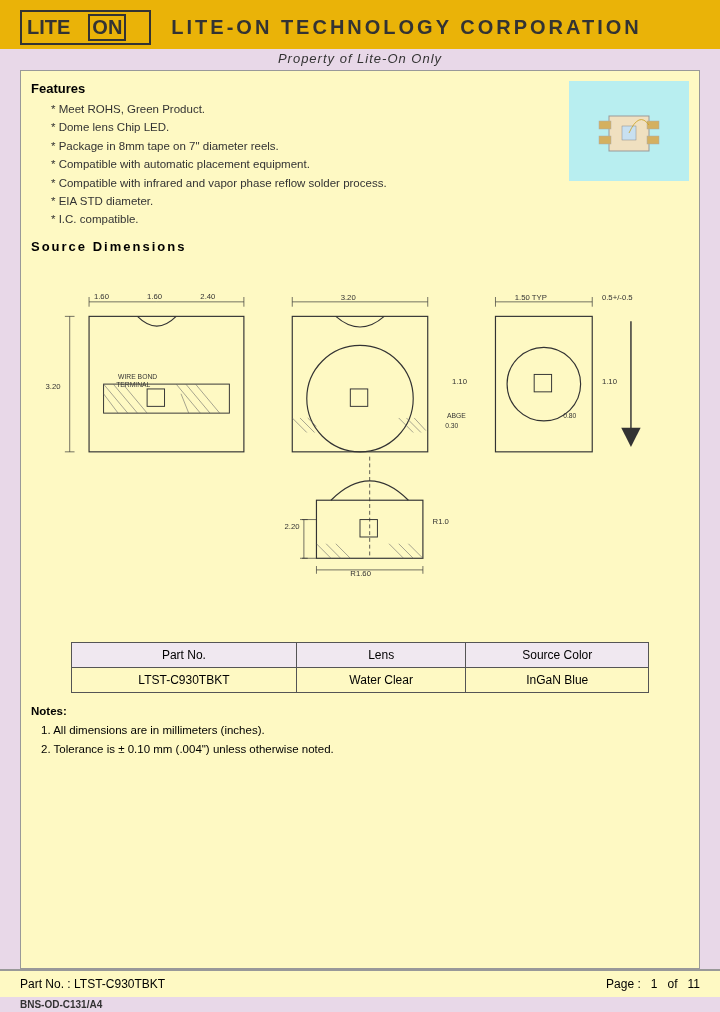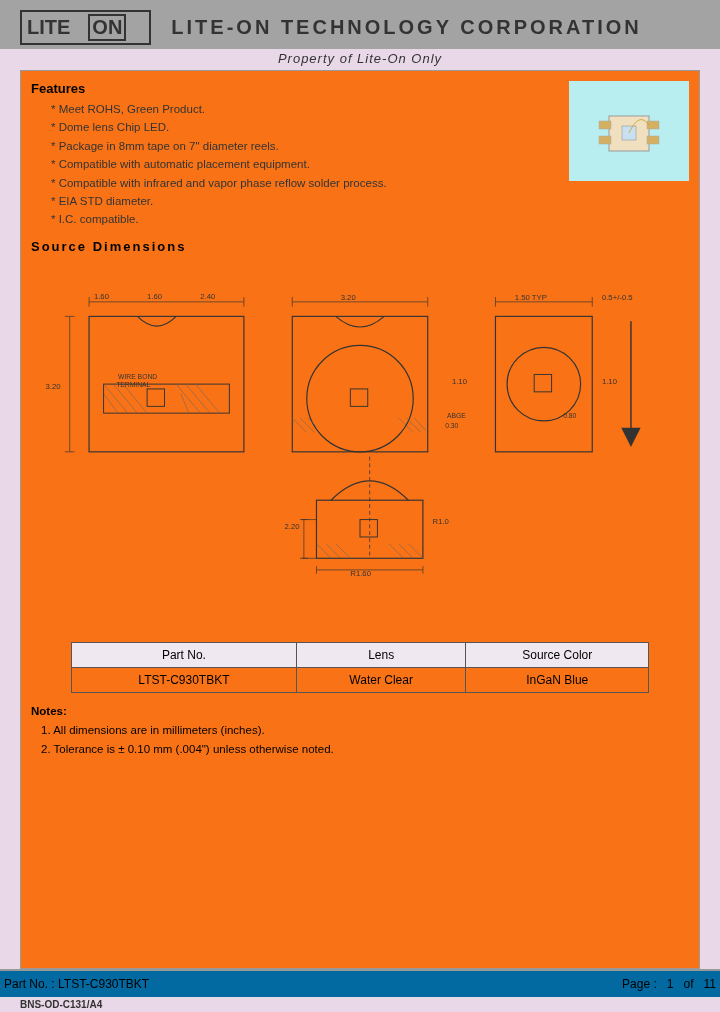--- a/index.html
+++ b/index.html
@@ -10,21 +10,21 @@
       font-family: Arial, sans-serif;
       font-size: 12px;
     }
     .page-wrapper {
       width: 720px;
       min-height: 1012px;
       display: flex;
       flex-direction: column;
     }
     .header {
-      background: #a3a3a3;
+      background: #eab308;
       padding: 10px 20px 4px 20px;
       display: flex;
       align-items: center;
       justify-content: space-between;
     }
     .logo-area {
       display: flex;
       align-items: center;
     }
     .company-title {
@@ -38,21 +38,21 @@
       text-align: center;
       font-style: italic;
       font-size: 13px;
       color: #333;
       padding: 2px 0 4px 0;
       letter-spacing: 1px;
     }
     .main-content {
       margin: 0 20px;
       border: 1px solid #999;
-      background: #f97316;
+      background: #fef9c3;
       flex: 1;
       padding: 10px;
       position: relative;
     }
     .features-section {
       position: relative;
     }
     .features-title {
       font-weight: bold;
       font-size: 13px;
@@ -111,23 +111,23 @@
     }
     .notes-title {
       font-weight: bold;
       margin-bottom: 4px;
     }
     .note-item {
       margin-left: 10px;
       line-height: 1.7;
     }
     .footer {
-      background: #0369a1;
+      background: #fef9c3;
       border-top: 2px solid #999;
-      padding: 6px 4px;
+      padding: 6px 20px;
       display: flex;
       justify-content: space-between;
       align-items: center;
       font-size: 12px;
     }
     .footer-doc {
       font-size: 10px;
       padding: 2px 20px;
       color: #333;
       font-weight: bold;

